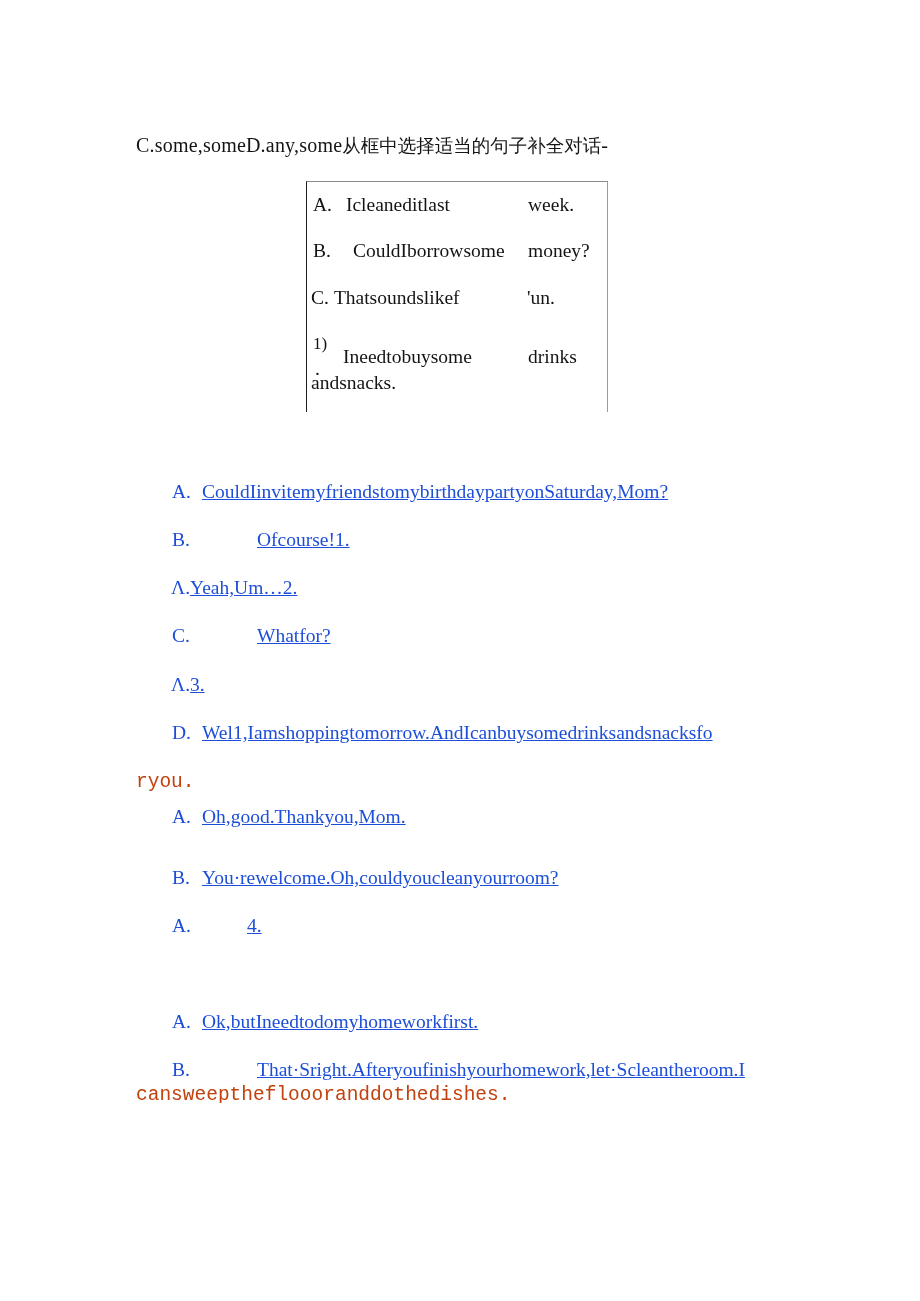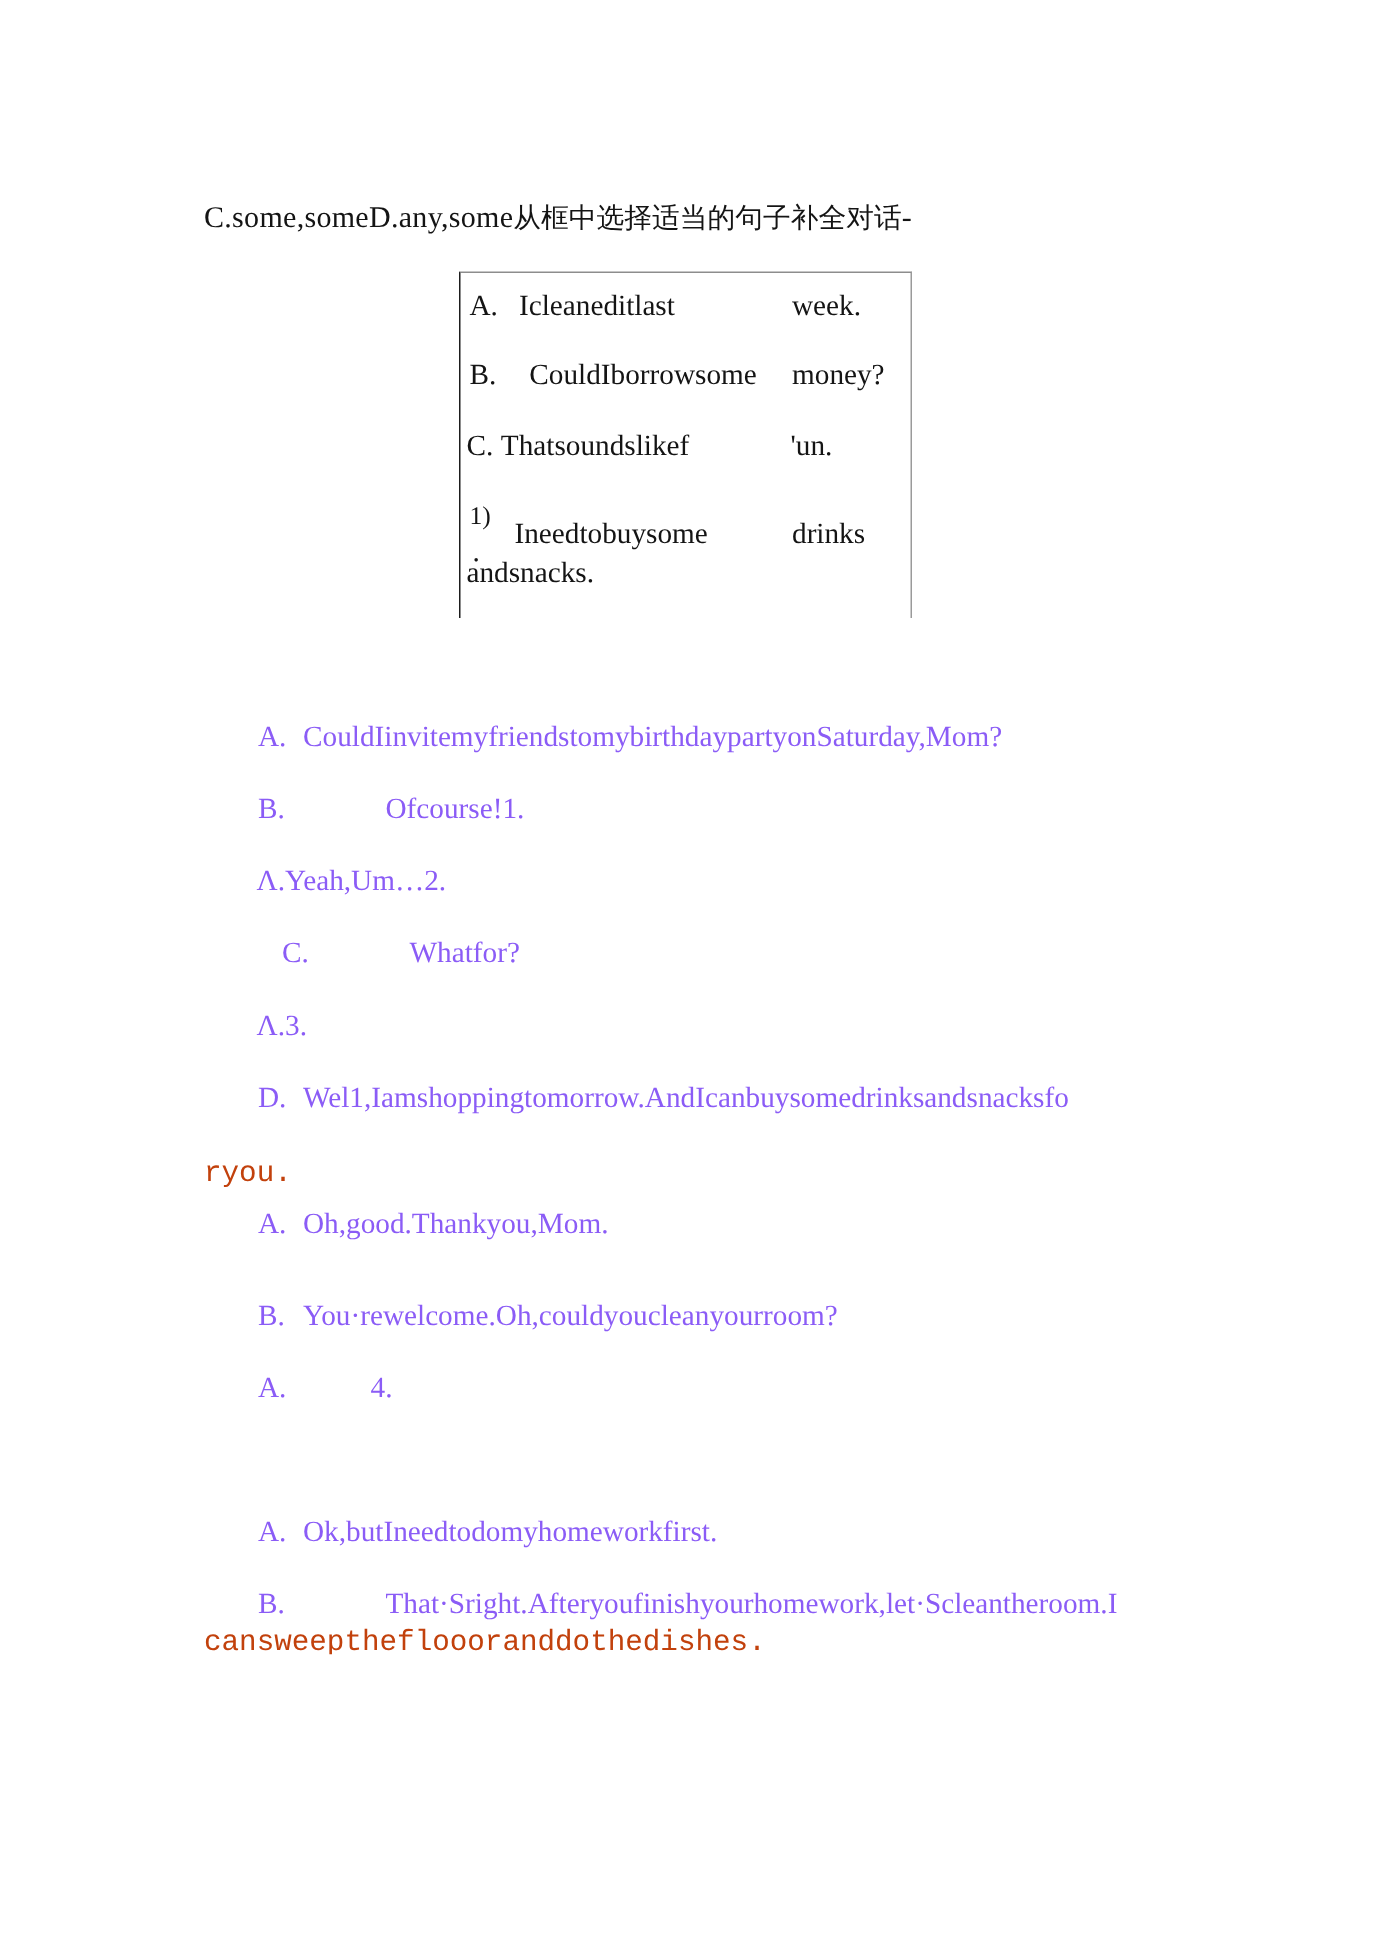--- a/index.html
+++ b/index.html
@@ -82,22 +82,23 @@
     left: 4px;
     top: 25px;
     font-size: 19.5px;
     line-height: 1;
   }
 
   
   .dlg {
     position: absolute;
     font-size: 19.5px;
-    color: #8b5cf6;
+    color: #1d4ed8;
     white-space: pre;
+    text-decoration: underline;
   }
   .dlg .mk {
     display: inline-block;
   }
 
   .contd {
     position: absolute;
     left: 136px;
     font-size: 19.5px;
     color: #c2410c;
@@ -131,21 +132,21 @@
 
   </div>
 
 
   <div class="dlg" style="left:172px; top:481px;"><span class="mk" style="width:30px;">A.</span><span>CouldIinvitemyfriendstomybirthdaypartyonSaturday,Mom?</span></div>
 
   <div class="dlg" style="left:172px; top:529px;"><span class="mk" style="width:85px;">B.</span><span>Ofcourse!1.</span></div>
 
   <div class="dlg" style="left:171px; top:577px;"><span class="mk">Λ.</span><span>Yeah,Um…2.</span></div>
 
-  <div class="dlg" style="left:188px; top:625px;"><span class="mk" style="width:85px;">C.</span><span>Whatfor?</span></div>
+  <div class="dlg" style="left:172px; top:625px;"><span class="mk" style="width:85px;">C.</span><span>Whatfor?</span></div>
 
   <div class="dlg" style="left:171px; top:674px;"><span class="mk">Λ.</span><span>3.</span></div>
 
   <div class="dlg" style="left:172px; top:722px;"><span class="mk" style="width:30px;">D.</span><span>Wel1,Iamshoppingtomorrow.AndIcanbuysomedrinksandsnacksfo</span></div>
   <div class="contd" style="top:771px;">ryou.</div>
 
   <div class="dlg" style="left:172px; top:782px;margin-top:24px;"><span class="mk" style="width:30px;">A.</span><span>Oh,good.Thankyou,Mom.</span></div>
 
   <div class="dlg" style="left:172px; top:867px;"><span class="mk" style="width:30px;">B.</span><span>You·rewelcome.Oh,couldyoucleanyourroom?</span></div>
 

